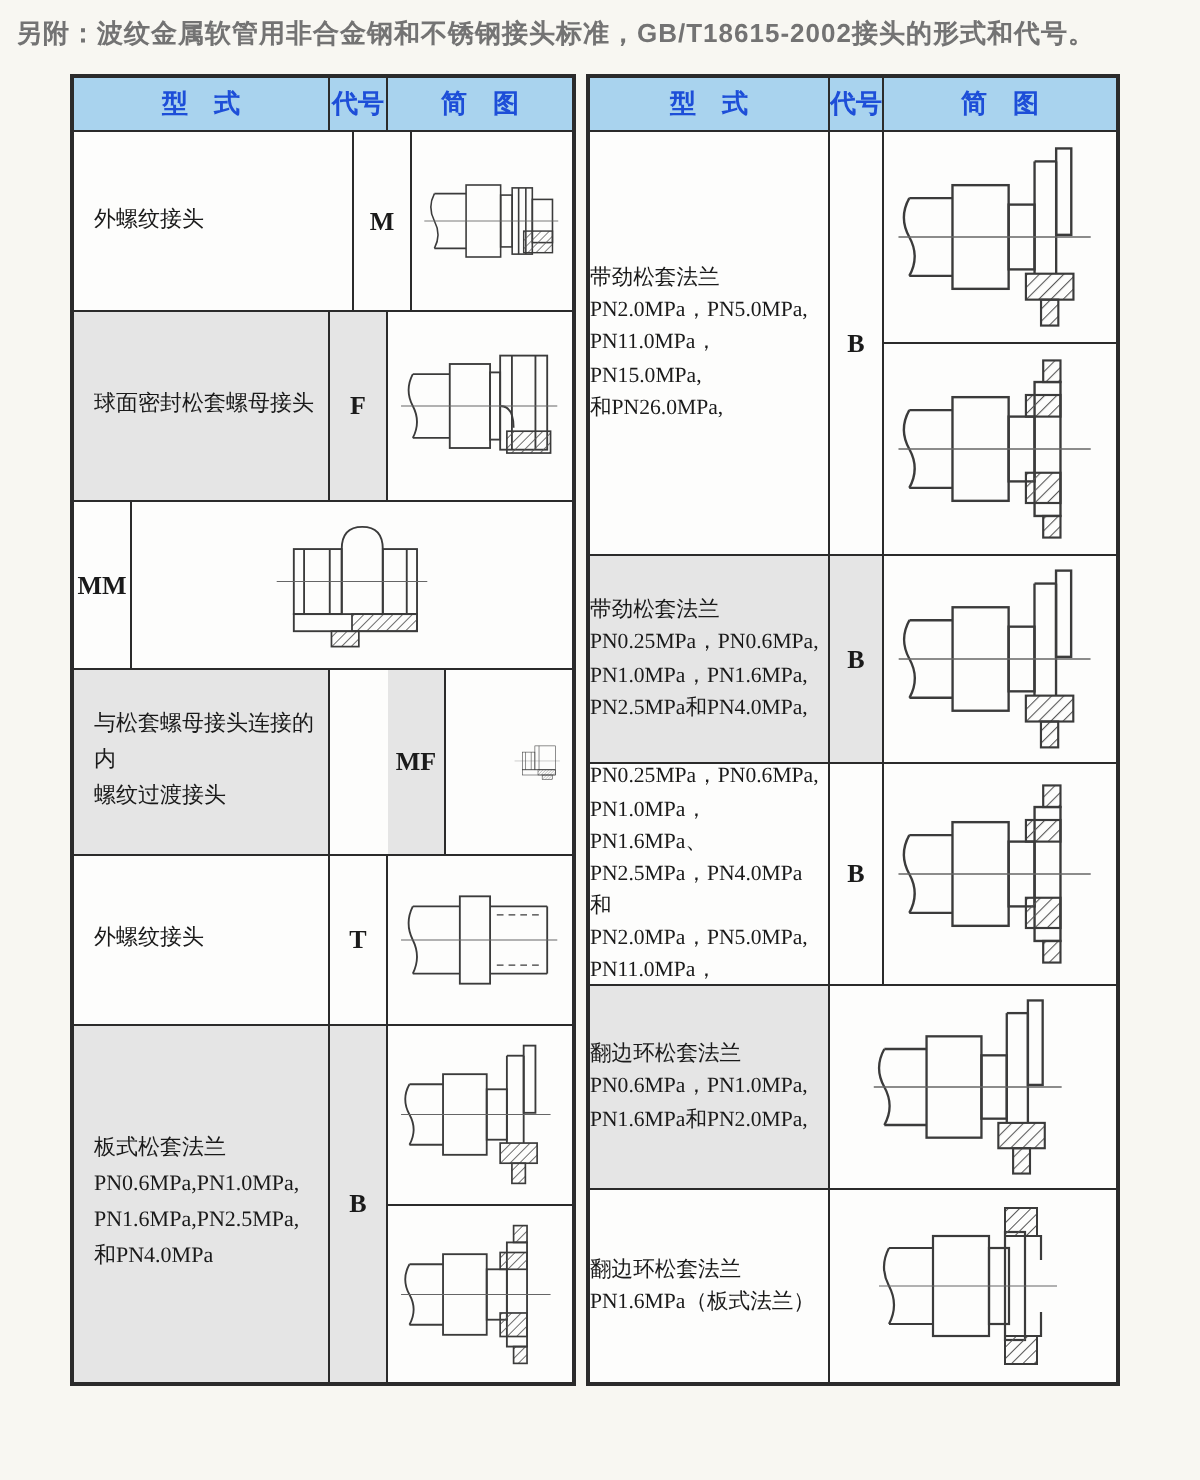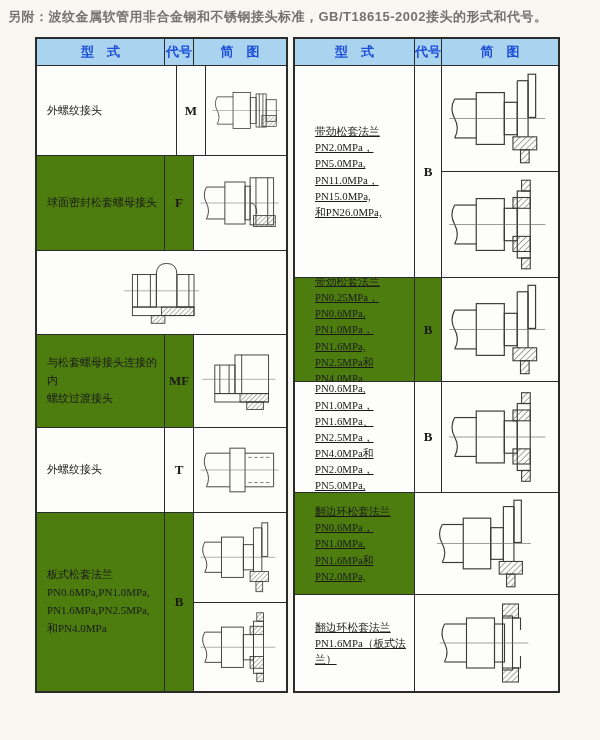--- a/index.html
+++ b/index.html
@@ -43,27 +43,27 @@
     justify-content:center;
     font-weight:bold;font-size:13px;color:#1d4ed8;
   }
   .type-cell{
     padding:2px 4px 2px 10px;
     font-family:"Liberation Serif", serif;
     font-size:11px;line-height:1.62;
     white-space:pre-line;
     justify-content:flex-start;
   }
-  .rt .type-cell{line-height:1.5;font-size:10.8px;padding-left:20px;text-decoration:underline;}
+  .rt .type-cell{line-height:1.5;font-size:10.8px;padding-left:0;}
   .code-cell{
     justify-content:center;
     font-family:"Liberation Serif", serif;
     font-size:13px;font-weight:600;
   }
-  .hl{background:#4d7c0f;}
+  .hl{background:#e5e5e5;}
   .diagram-cell{
     flex-direction:column;align-items:stretch;
     padding:0;
   }
   .diag{
     flex:1;display:flex;align-items:center;justify-content:center;
     padding:3px 4px;box-sizing:border-box;min-height:0;
   }
   .diag.split{border-bottom:1px solid #2b2b2b;}
   .diag svg{width:100%;height:100%;display:block;}
@@ -126,20 +126,21 @@
               <line x1="69" y1="15" x2="69" y2="71" stroke="#3b3b3b" stroke-width="1.1" fill="none"></line>
               <line x1="83" y1="15" x2="83" y2="71" stroke="#3b3b3b" stroke-width="1.1" fill="none"></line>
               <rect x="66" y="60" width="26" height="13" stroke="#3b3b3b" stroke-width="1" fill="url(#hatch1)"></rect>
               <path d="M62,45 Q70,45 70,58" stroke="#3b3b3b" stroke-width="1.1" fill="none"></path>
               <line x1="3" y1="45" x2="96" y2="45" stroke="#666" stroke-width="0.6"></line>
             </svg>
           </div>
         </div>
       </div>
       <div class="row" style="height: 84px;">
+        <div class="cell code-cell" style="width: 29px;">MM</div>
         <div class="cell diagram-cell" style="flex: 1 1 0%;">
           <div class="diag">
             <svg viewBox="0 0 100 90" preserveAspectRatio="xMidYMid meet">
               <defs>
                 <pattern id="hatch2" width="4" height="4" patternUnits="userSpaceOnUse" patternTransform="rotate(45)">
                   <line x1="0" y1="0" x2="0" y2="4" stroke="#555" stroke-width="1"></line>
                 </pattern>
               </defs>
               <path d="M44,62 V24 Q44,11 56,11 Q68,11 68,24 V62" stroke="#3b3b3b" stroke-width="1.1" fill="none"></path>
               <rect x="16" y="24" width="28" height="38" stroke="#3b3b3b" stroke-width="1.1" fill="none"></rect>
@@ -148,21 +149,21 @@
               <rect x="68" y="24" width="20" height="38" stroke="#3b3b3b" stroke-width="1.1" fill="none"></rect>
               <line x1="82" y1="24" x2="82" y2="62" stroke="#3b3b3b" stroke-width="1.1" fill="none"></line>
               <rect x="16" y="62" width="72" height="10" stroke="#3b3b3b" stroke-width="1.1" fill="none"></rect>
               <rect x="50" y="62" width="38" height="10" stroke="#3b3b3b" stroke-width="1" fill="url(#hatch2)"></rect>
               <rect x="38" y="72" width="16" height="9" stroke="#3b3b3b" stroke-width="1" fill="url(#hatch2)"></rect>
               <line x1="6" y1="43" x2="94" y2="43" stroke="#666" stroke-width="0.6"></line>
             </svg>
           </div>
         </div>
       </div>
-      <div class="row" style="height: 93px;">
+      <div class="row" style="height: 93px; gap: 29px;">
         <div class="cell type-cell hl" style="width: 128px;">与松套螺母接头连接的内
 螺纹过渡接头</div>
         <div class="cell code-cell hl" style="width: 29px;">MF</div>
         <div class="cell diagram-cell" style="flex: 1 1 0%;">
           <div class="diag">
             <svg viewBox="0 0 100 90" preserveAspectRatio="xMidYMid meet">
               <defs>
                 <pattern id="hatch3" width="4" height="4" patternUnits="userSpaceOnUse" patternTransform="rotate(45)">
                   <line x1="0" y1="0" x2="0" y2="4" stroke="#555" stroke-width="1"></line>
                 </pattern>

